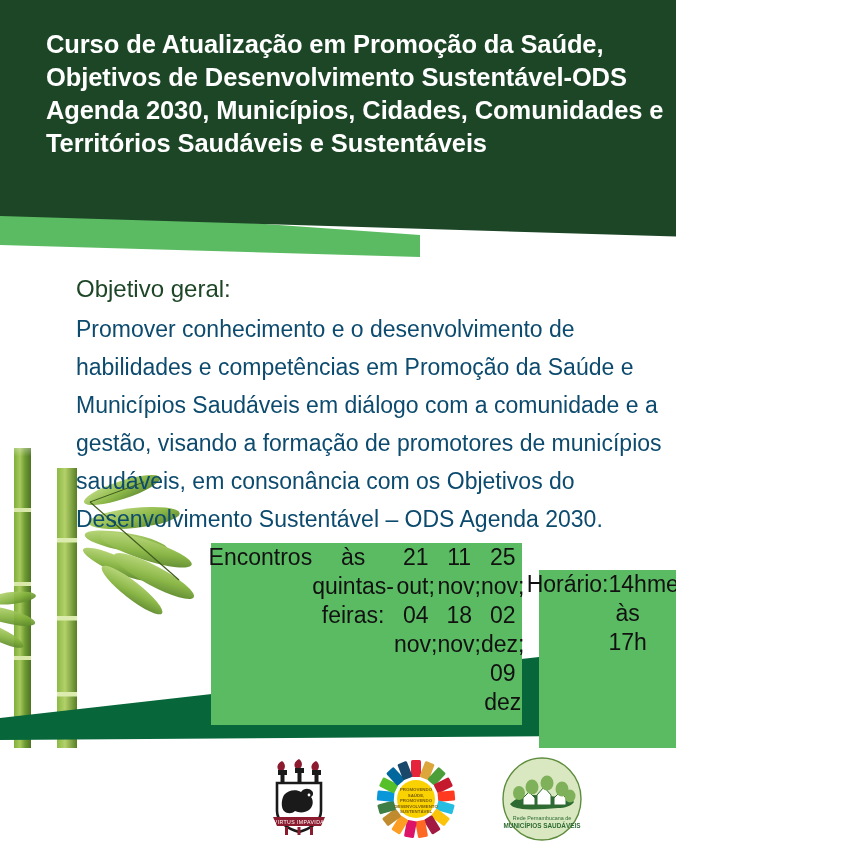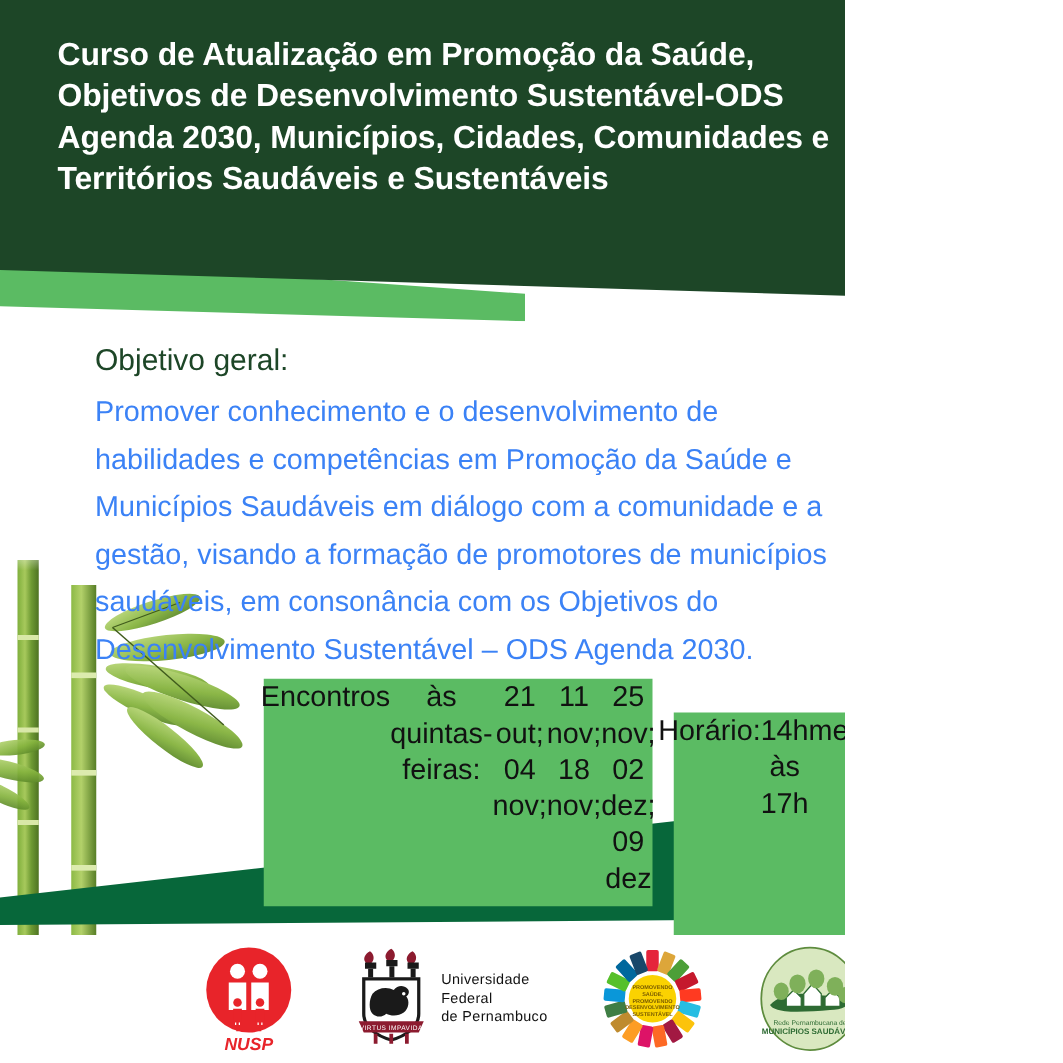--- a/index.html
+++ b/index.html
@@ -51,21 +51,21 @@
 
   
   .objetivo-wrap{
     position:absolute;left:76px;top:272px;width:730px;z-index:5;
   }
   .objetivo-label{
     color:#1D4627;font-size:24px;font-weight:normal;line-height:34px;
     margin:0 0 4px 0;
   }
   .objetivo-body{
-    color:#3b82f6;font-size:23px;line-height:38px;font-weight:normal;
+    color:#0c4a6e;font-size:23px;line-height:38px;font-weight:normal;
   }
   .objetivo-body .ln{display:block;white-space:nowrap;}
 
   
   .band-dark{
     position:absolute;left:0;top:590px;width:850px;height:160px;
     background:#07673A;
     clip-path:polygon(0 128px, 760px 42px, 850px 55px, 850px 144px, 0 150px);
     z-index:4;
   }
@@ -195,36 +195,20 @@
   </div>
 
   <div class="box" id="box-horario">
     <div class="reg">Horário:</div>
     <div class="bold">14h às 17h</div>
     <div class="bold">meet.google.com</div>
   </div>
 
   <div class="footer">
 
-    <div class="logo">
-      <svg width="78" height="88" viewBox="0 0 78 88" xmlns="http://www.w3.org/2000/svg">
-        <circle cx="39" cy="37" r="34" fill="#E8242A"></circle>
-
-        <circle cx="30" cy="22" r="6" fill="#ffffff"></circle>
-        <path d="M23 31 h14 v22 h-5 v12 h-4 v-12 h-5 z" fill="#ffffff"></path>
-        <circle cx="48" cy="22" r="6" fill="#ffffff"></circle>
-        <path d="M41 31 h14 v22 h-5 v12 h-4 v-12 h-5 z" fill="#ffffff"></path>
-
-        <circle cx="30" cy="47" r="3.4" fill="#E8242A"></circle>
-        <path d="M26.5 52 h7 v11 h-2.5 v7 h-2 v-7 h-2.5 z" fill="#E8242A"></path>
-        <circle cx="48" cy="47" r="3.4" fill="#E8242A"></circle>
-        <path d="M44.5 52 h7 v11 h-2.5 v7 h-2 v-7 h-2.5 z" fill="#E8242A"></path>
-        <text x="39" y="85" font-family="Liberation Sans, sans-serif" font-size="14" font-weight="bold" font-style="italic" fill="#E8242A" text-anchor="middle">NUSP</text>
-      </svg>
-    </div>
 
     <div class="logo">
       <svg width="66" height="84" viewBox="0 0 66 84" xmlns="http://www.w3.org/2000/svg">
 
         <g fill="#8C1B2F">
           <path d="M16 4 c3 2 4 6 1.5 9 c-1.5 2 -3.5 2 -5 0 c-2.5 -3 -.5 -7 3.5 -9z"></path>
           <path d="M33 2 c3 2 4 6 1.5 9 c-1.5 2 -3.5 2 -5 0 c-2.5 -3 -.5 -7 3.5 -9z"></path>
           <path d="M50 4 c3 2 4 6 1.5 9 c-1.5 2 -3.5 2 -5 0 c-2.5 -3 -.5 -7 3.5 -9z"></path>
         </g>
         <g fill="#1A1A1A">
@@ -243,25 +227,20 @@
         <circle cx="43" cy="38" r="1.4" fill="#ffffff"></circle>
 
         <path d="M7 60 h52 l-4 9 h-44z" fill="#8C1B2F"></path>
         <text x="33" y="67" font-family="Liberation Sans, sans-serif" font-size="5.2" fill="#ffffff" text-anchor="middle" letter-spacing="0.4">VIRTUS IMPAVIDA</text>
         <g fill="#8C1B2F">
           <rect x="19" y="70" width="3" height="8"></rect>
           <rect x="31.5" y="70" width="3" height="8"></rect>
           <rect x="44" y="70" width="3" height="8"></rect>
         </g>
       </svg>
-      <div class="ufpe-text">
-        <div>Universidade</div>
-        <div>Federal</div>
-        <div>de Pernambuco</div>
-      </div>
     </div>
 
     <div class="logo">
       <svg width="84" height="84" viewBox="0 0 84 84" xmlns="http://www.w3.org/2000/svg">
         <g transform="translate(42,42)">
           <g id="seg">
 
             <g transform="rotate(0)">
                 <rect x="-5" y="-39" width="10" height="17" rx="1.5" fill="#E5243B"></rect>
               </g>

